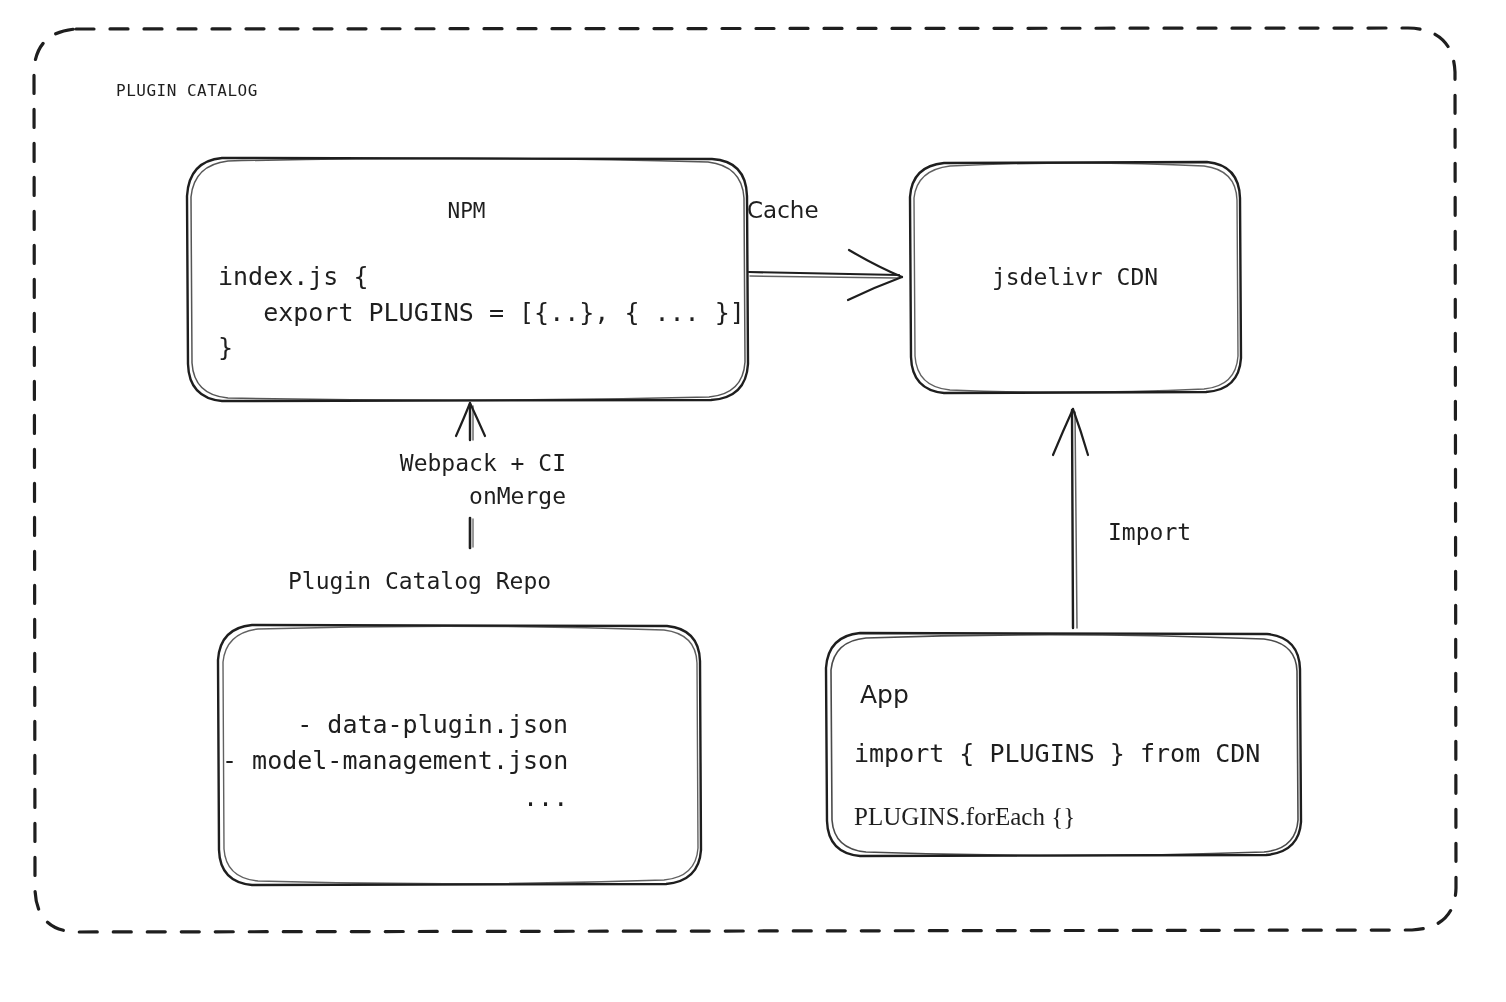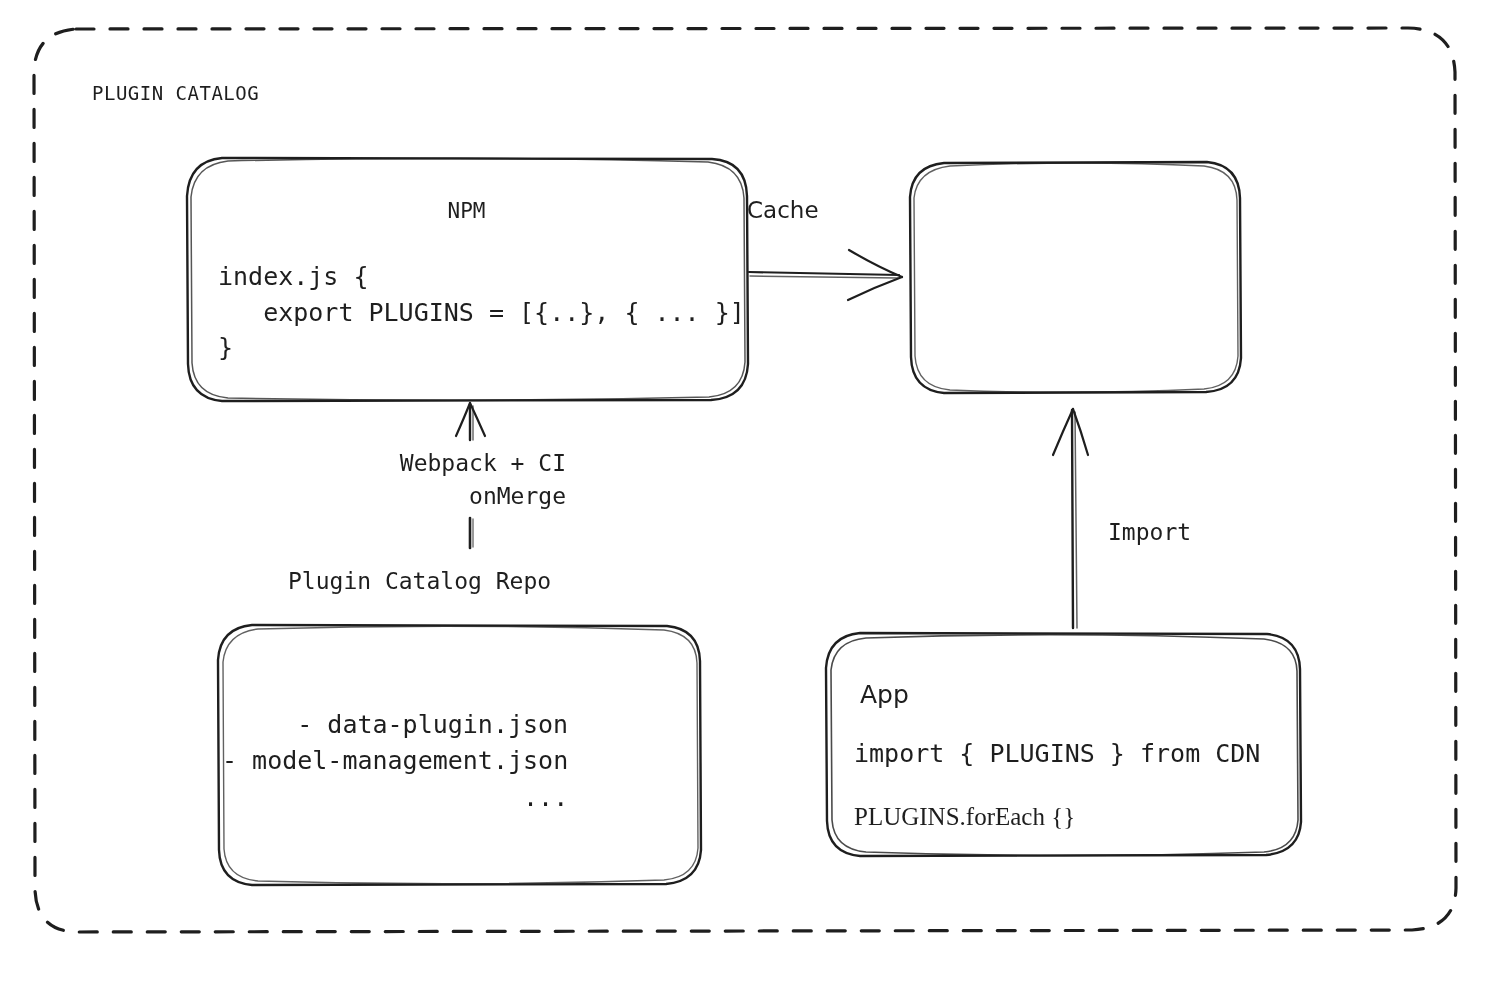--- a/index.html
+++ b/index.html
@@ -27,23 +27,23 @@
   .txt {
     position: absolute;
     white-space: pre;
     color: #1e1e1e;
     line-height: 1.38;
   }
   .mono { font-family: "DejaVu Sans Mono", monospace; }
   .sans { font-family: "DejaVu Sans", sans-serif; }
 
   #container-label {
-    left: 92px;
+    left: 116px;
     top: 80px;
-    font-size: 19px;
+    font-size: 16px;
     letter-spacing: 0.5px;
   }
   #npm-title {
     left: 186px;
     top: 197px;
     width: 561px;
     text-align: center;
     font-size: 21px;
   }
   #npm-code {
@@ -167,20 +167,21 @@
   </svg>
 
   <div class="txt mono" id="container-label">PLUGIN CATALOG</div>
 
   <div class="txt mono" id="npm-title">NPM</div>
 
   <div class="txt mono" id="npm-code">index.js {
    export PLUGINS = [{..}, { ... }]
 }</div>
 
+  <div class="txt mono" id="cdn-title">jsdelivr CDN</div>
 
   <div class="txt sans" id="cache-label">Cache</div>
 
   <div class="txt mono" id="webpack-label">Webpack + CI
 onMerge</div>
 
   <div class="txt mono" id="repo-label">Plugin Catalog Repo</div>
 
   <div class="txt mono" id="repo-files">- data-plugin.json
 - model-management.json

